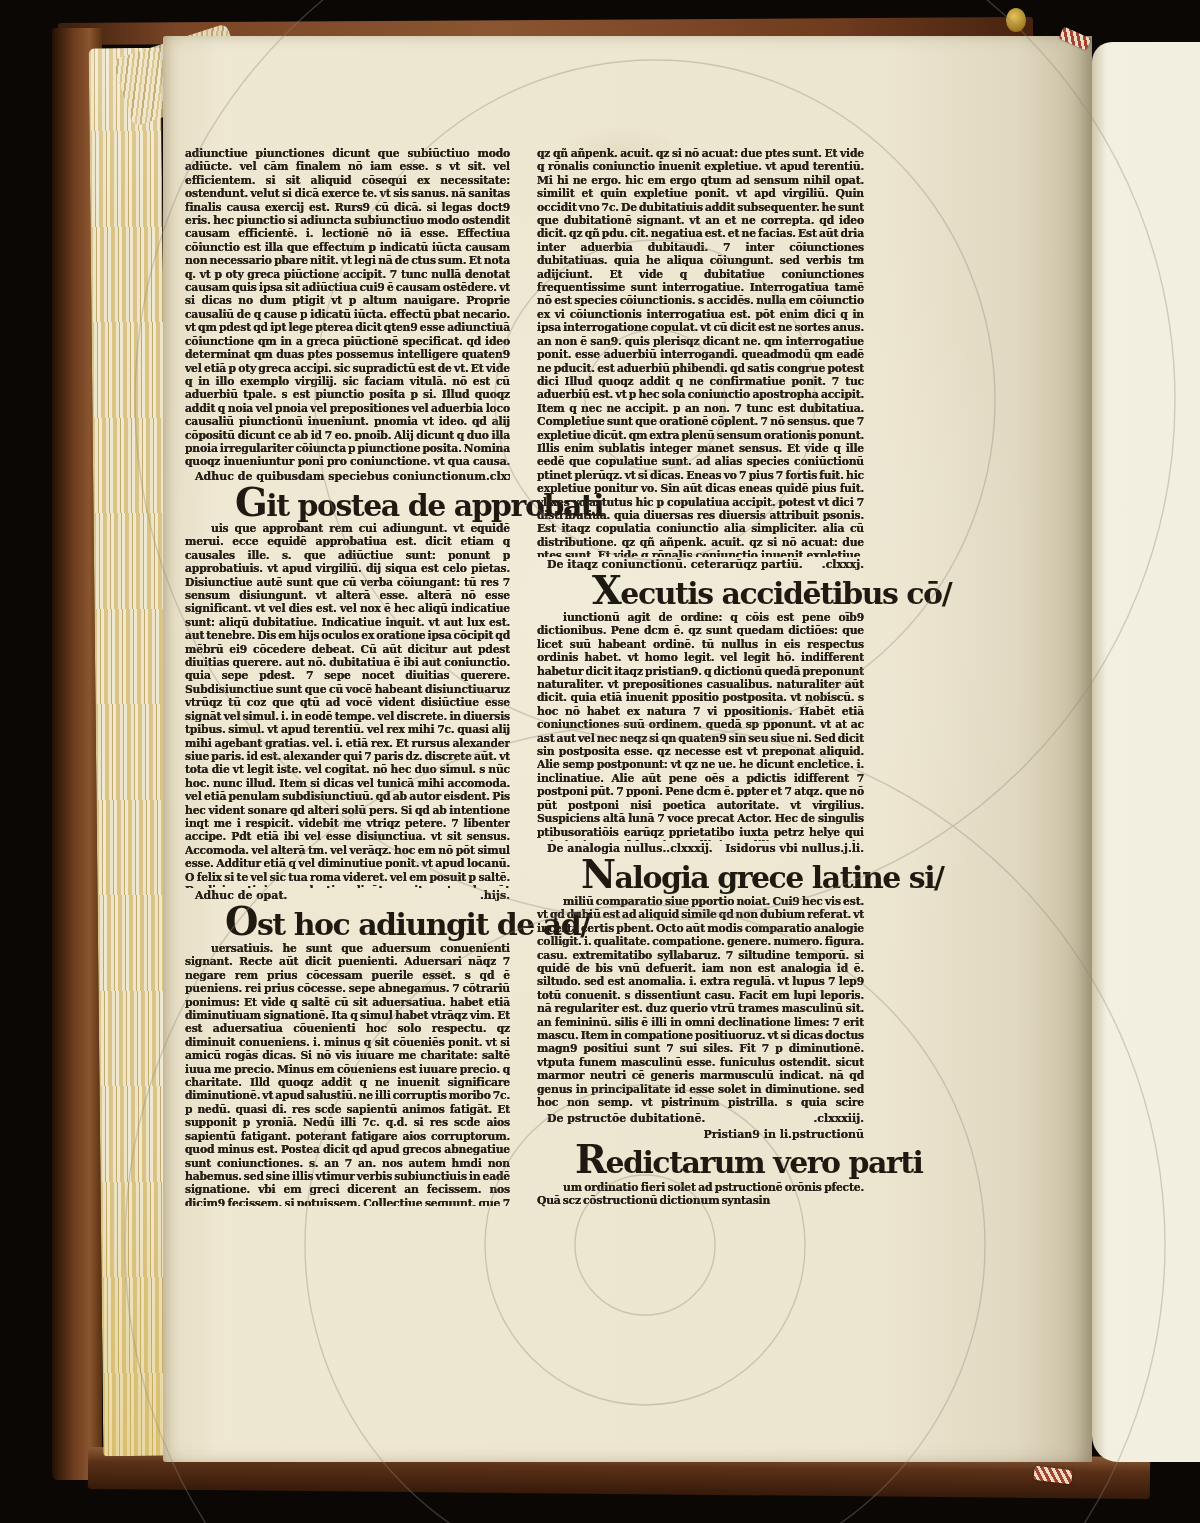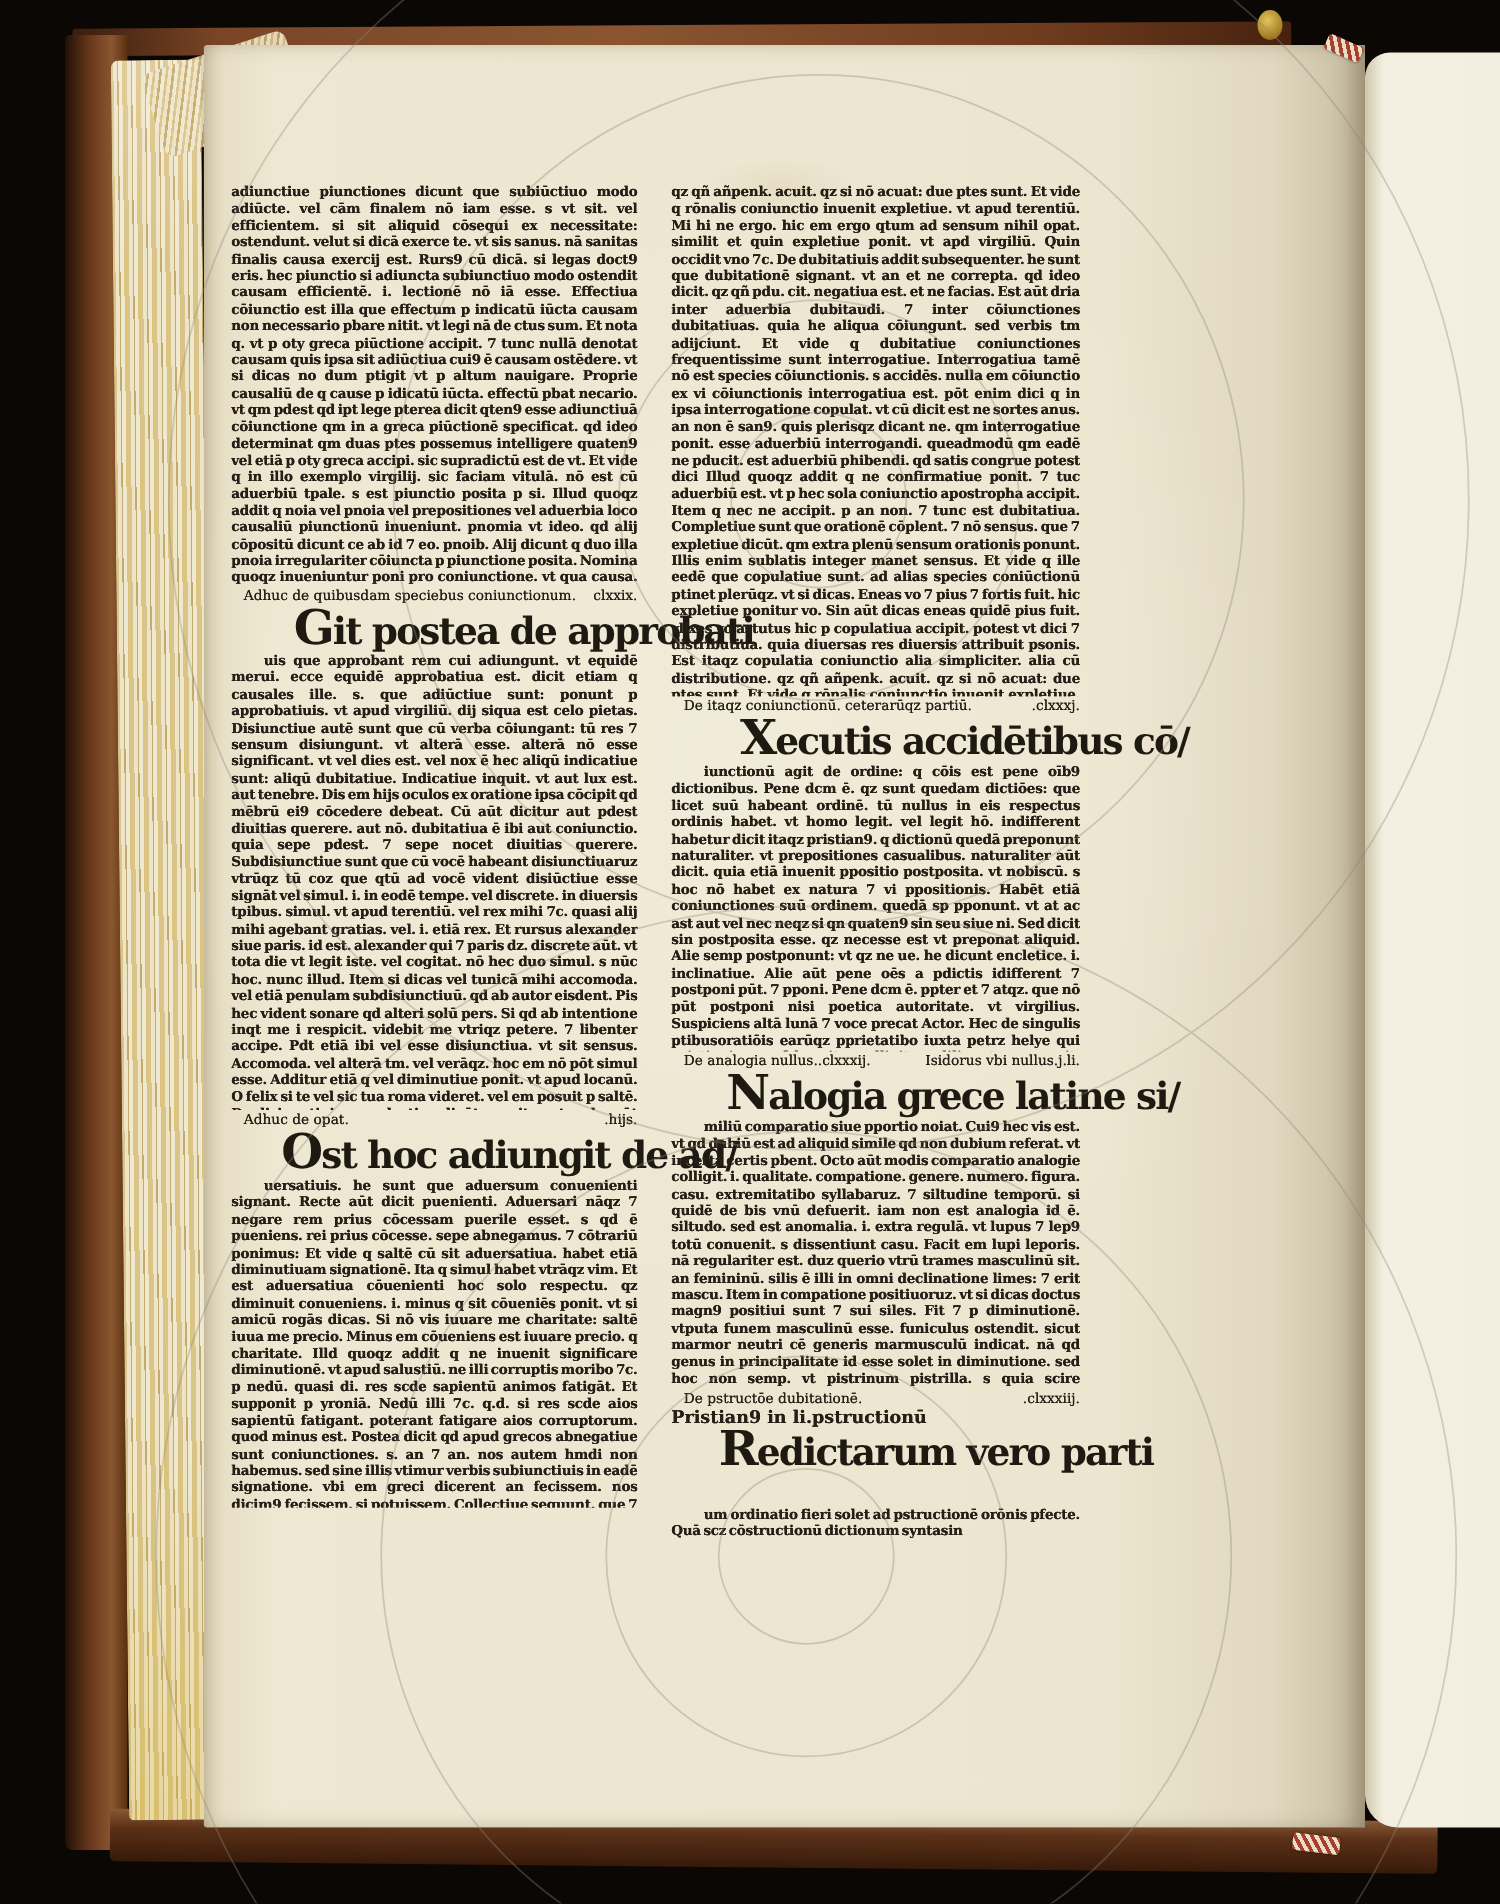--- a/index.html
+++ b/index.html
@@ -49,41 +49,41 @@
   
   .wm{position:absolute;left:0;top:0;pointer-events:none;}
   
   .col{position:absolute;top:147px;color:#251f17;}
   .col-left{left:185px;width:325px;}
   .col-right{left:537px;width:327px;}
   .block{font-size:10.8px;line-height:13.4px;font-weight:700;text-align:justify;
     letter-spacing:-0.2px;word-spacing:-1.5px;overflow:hidden;margin:0;
     text-shadow:0 0 .4px #251f17;}
   .indented{text-indent:26px;}
-  .secline{display:flex;justify-content:space-between;font-size:11px;font-weight:400;
+  .secline{display:flex;justify-content:space-between;font-size:11px;font-weight:700;
     line-height:16px;height:16px;overflow:hidden;white-space:nowrap;padding-left:10px;
     text-shadow:0 0 .4px #251f17;}
   .heading{font-size:30px;line-height:36px;font-weight:700;letter-spacing:-1.5px;
     white-space:nowrap;margin:0;transform-origin:left;color:#1e1911;}
   .heading::first-letter{font-size:1.28em;}
-  .attr{font-size:14px;font-weight:700;line-height:15px;height:15px;text-align:left;
+  .attr{font-size:11px;font-weight:700;line-height:15px;height:15px;text-align:right;
     white-space:nowrap;text-shadow:0 0 .4px #251f17;}
   
   .lc-b1{height:322px;}
   .lc-h1{height:37px;margin-left:50px;}
   .lc-b2{height:366px;}
   .lc-h2{height:38px;margin-left:40px;}
   .lc-b3{height:264px;}
   .rc-b1{height:410px;}
   .rc-h1{height:38px;margin-left:55px;}
   .rc-b2{height:230px;}
   .rc-h2{height:38px;margin-left:44px;}
   .rc-b3{height:216px;}
   .rc-h3{height:39px;margin-left:38px;}
-  .rc-b4{height:34px;margin-top:24px;}
+  .rc-b4{height:34px;}
 </style>
 </head>
 <body>
 
 <div class="stage">
 
   <div class="cover-top"></div>
   <div class="cover-left"></div>
   <div class="cover-bottom"></div>
   <div class="page-stack"></div>

